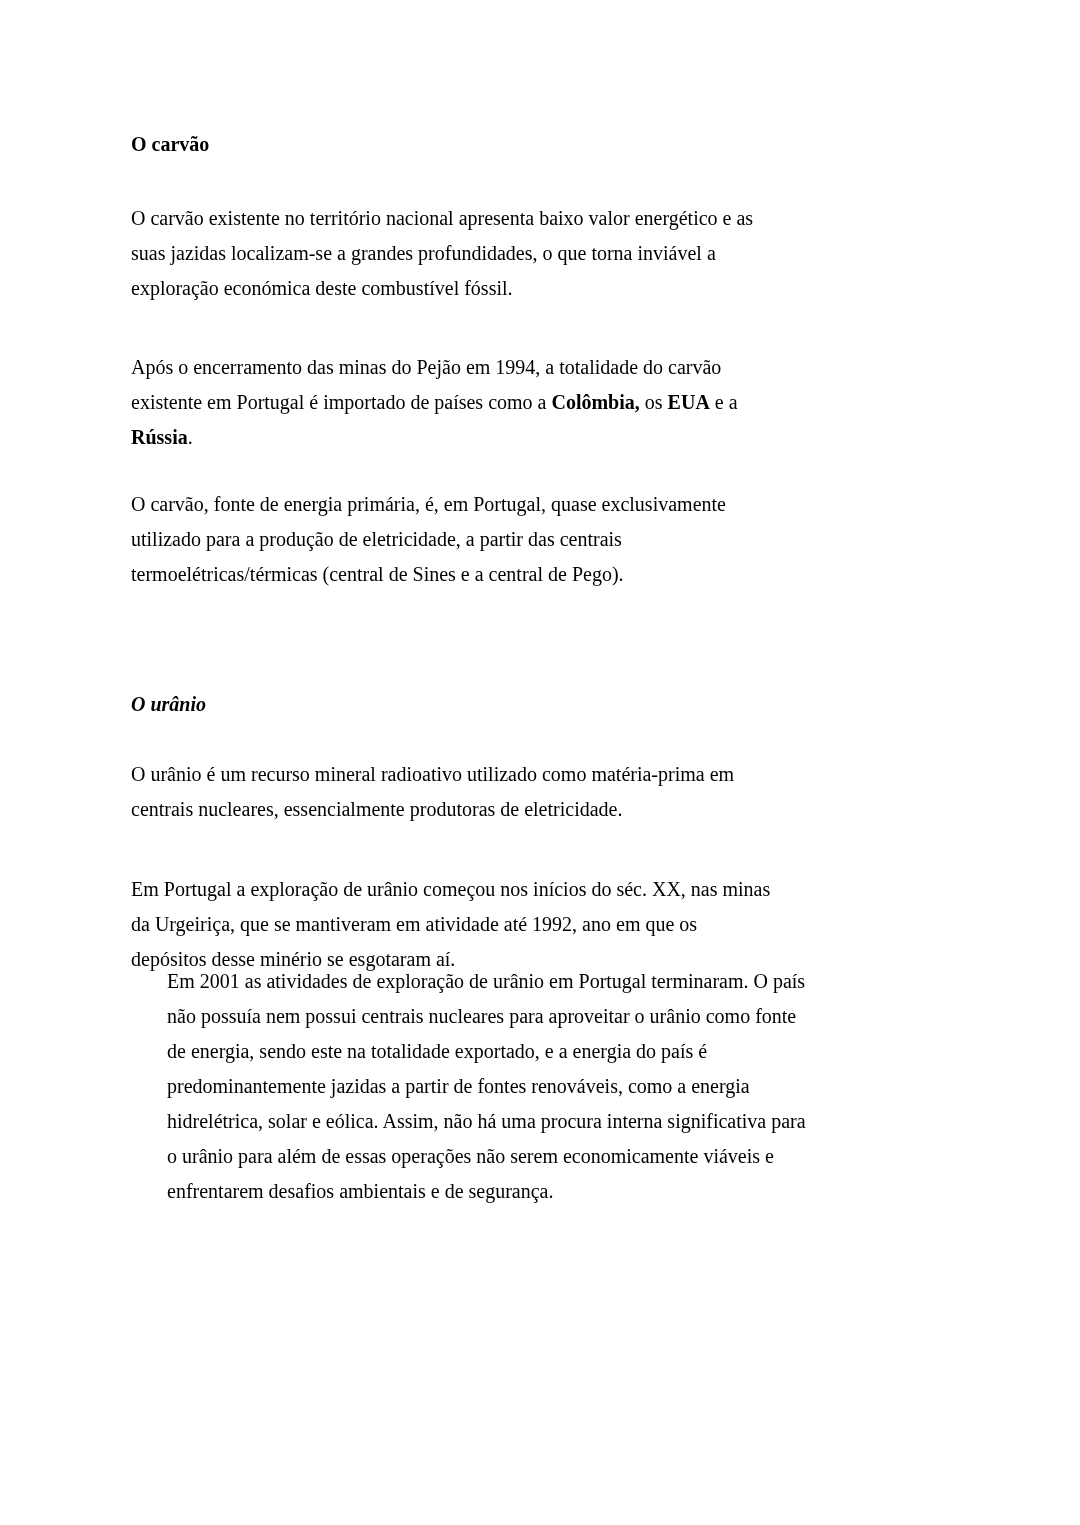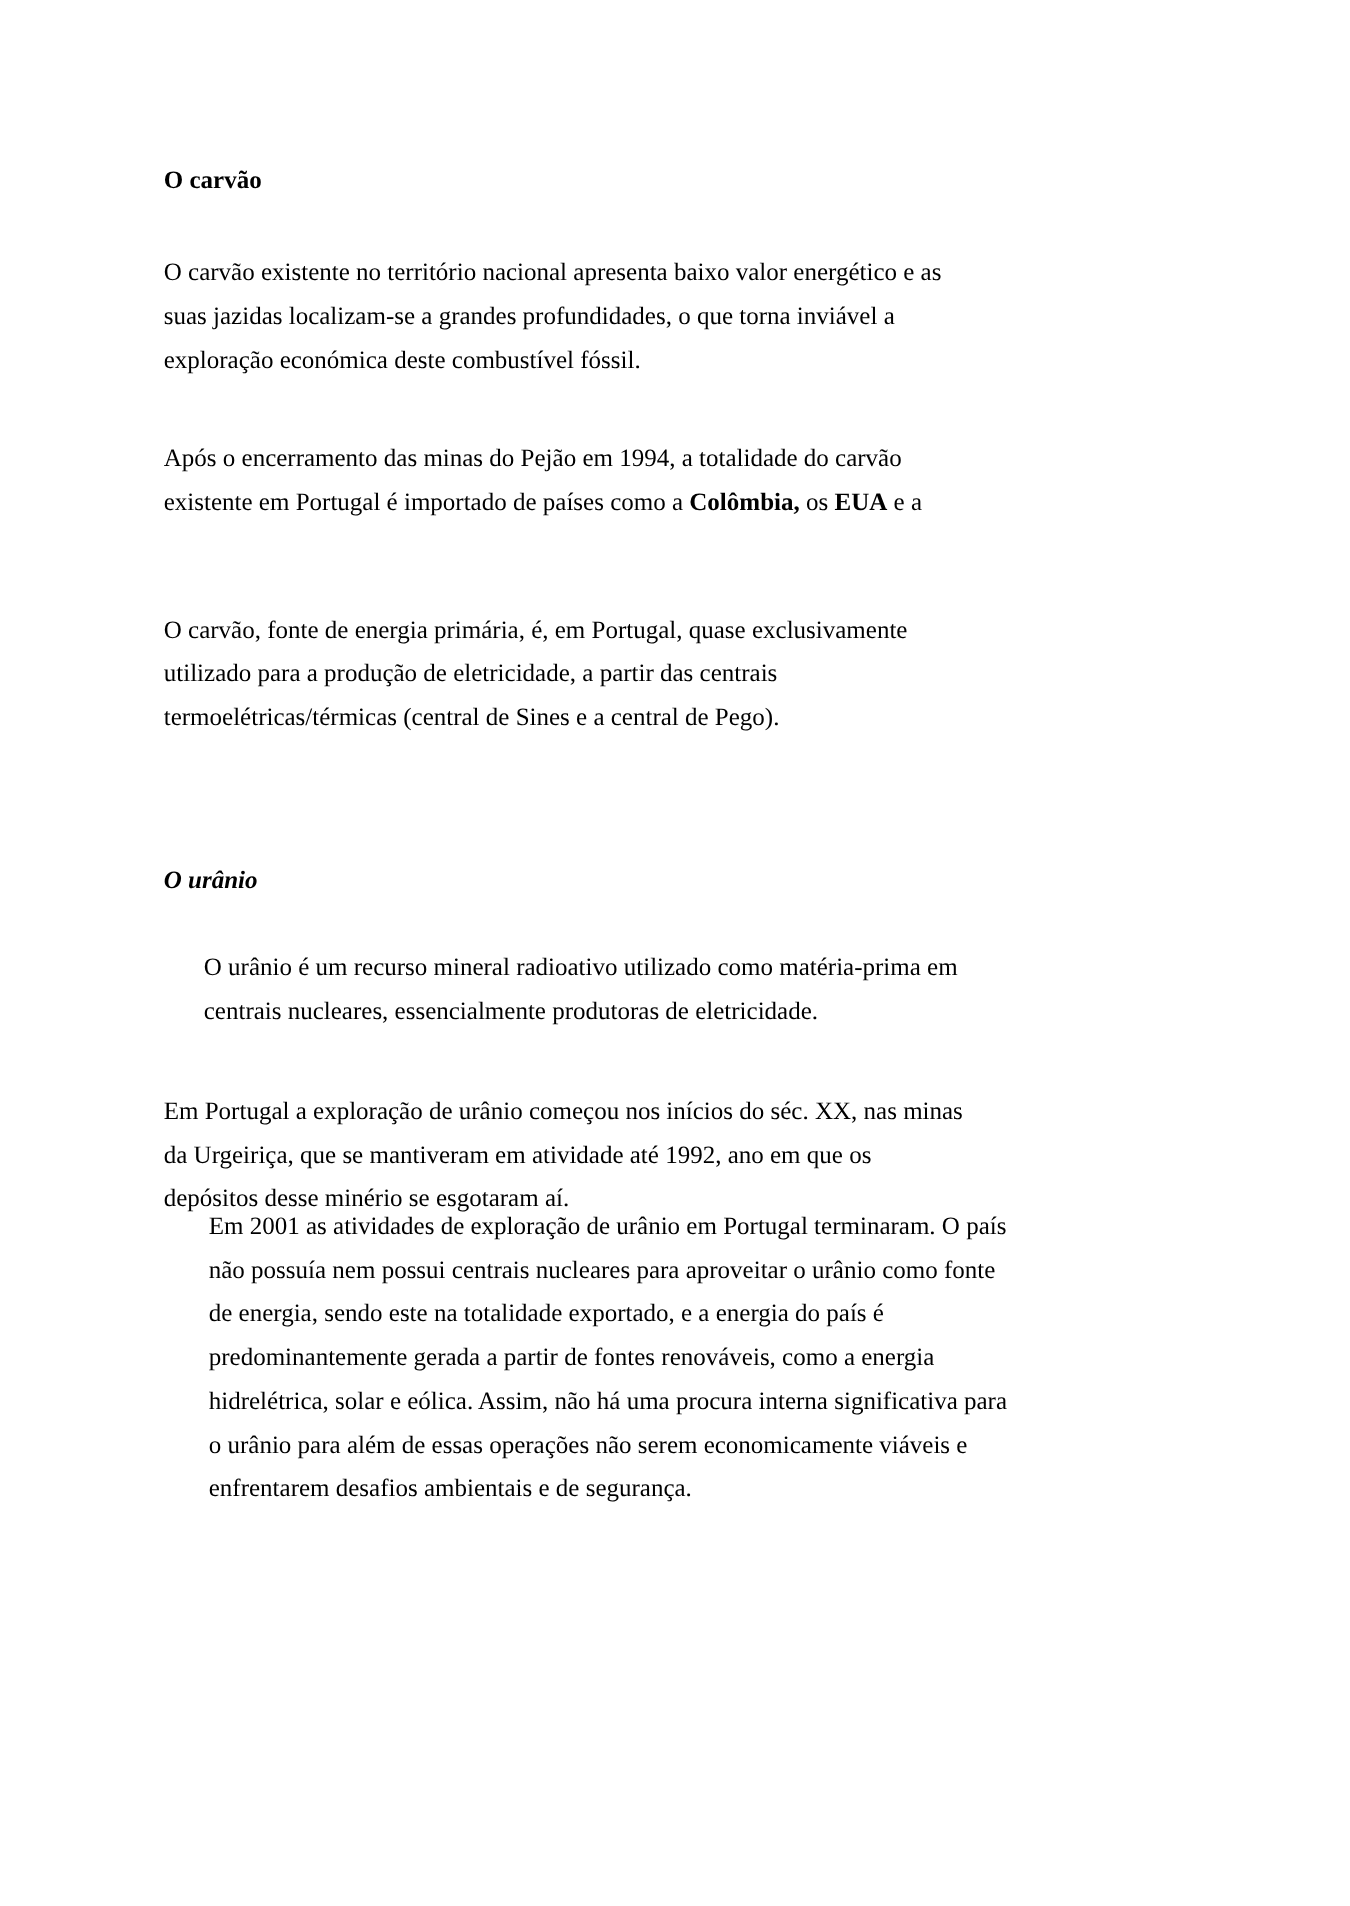--- a/index.html
+++ b/index.html
@@ -44,44 +44,45 @@
 
   <p class="block" style="top:201px;">
     <span class="line">O carvão existente no território nacional apresenta baixo valor energético e as</span>
     <span class="line">suas jazidas localizam-se a grandes profundidades, o que torna inviável a</span>
     <span class="line">exploração económica deste combustível fóssil.</span>
   </p>
 
   <p class="block" style="top:350px;">
     <span class="line">Após o encerramento das minas do Pejão em 1994, a totalidade do carvão</span>
     <span class="line"><span>existente em Portugal é importado de países como a </span><b>Colômbia,</b><span> os </span><b>EUA</b><span> e a</span></span>
+    <span class="line"><b>Rússia</b><span>.</span></span>
   </p>
 
   <p class="block" style="top:487px;">
     <span class="line">O carvão, fonte de energia primária, é, em Portugal, quase exclusivamente</span>
     <span class="line">utilizado para a produção de eletricidade, a partir das centrais</span>
     <span class="line">termoelétricas/térmicas (central de Sines e a central de Pego).</span>
   </p>
 
   <h2 class="block heading" style="top:687px;font-style:italic;">O urânio</h2>
 
-  <p class="block" style="top:757px;margin-left:32px;">
+  <p class="block" style="top:757px;">
     <span class="line">O urânio é um recurso mineral radioativo utilizado como matéria-prima em</span>
     <span class="line">centrais nucleares, essencialmente produtoras de eletricidade.</span>
   </p>
 
   <p class="block" style="top:872px;">
     <span class="line">Em Portugal a exploração de urânio começou nos inícios do séc. XX, nas minas</span>
     <span class="line">da Urgeiriça, que se mantiveram em atividade até 1992, ano em que os</span>
     <span class="line">depósitos desse minério se esgotaram aí.</span>
   </p>
 
   <p class="block" style="top:964px;margin-left:36px;">
     <span class="line">Em 2001 as atividades de exploração de urânio em Portugal terminaram. O país</span>
     <span class="line">não possuía nem possui centrais nucleares para aproveitar o urânio como fonte</span>
     <span class="line">de energia, sendo este na totalidade exportado, e a energia do país é</span>
-    <span class="line">predominantemente gerada a partir de fontes renováveis, como a energia</span>
+    <span class="line">predominantemente jazidas a partir de fontes renováveis, como a energia</span>
     <span class="line">hidrelétrica, solar e eólica. Assim, não há uma procura interna significativa para</span>
     <span class="line">o urânio para além de essas operações não serem economicamente viáveis e</span>
     <span class="line">enfrentarem desafios ambientais e de segurança.</span>
   </p>
 
 </div>
 
 </body></html>

